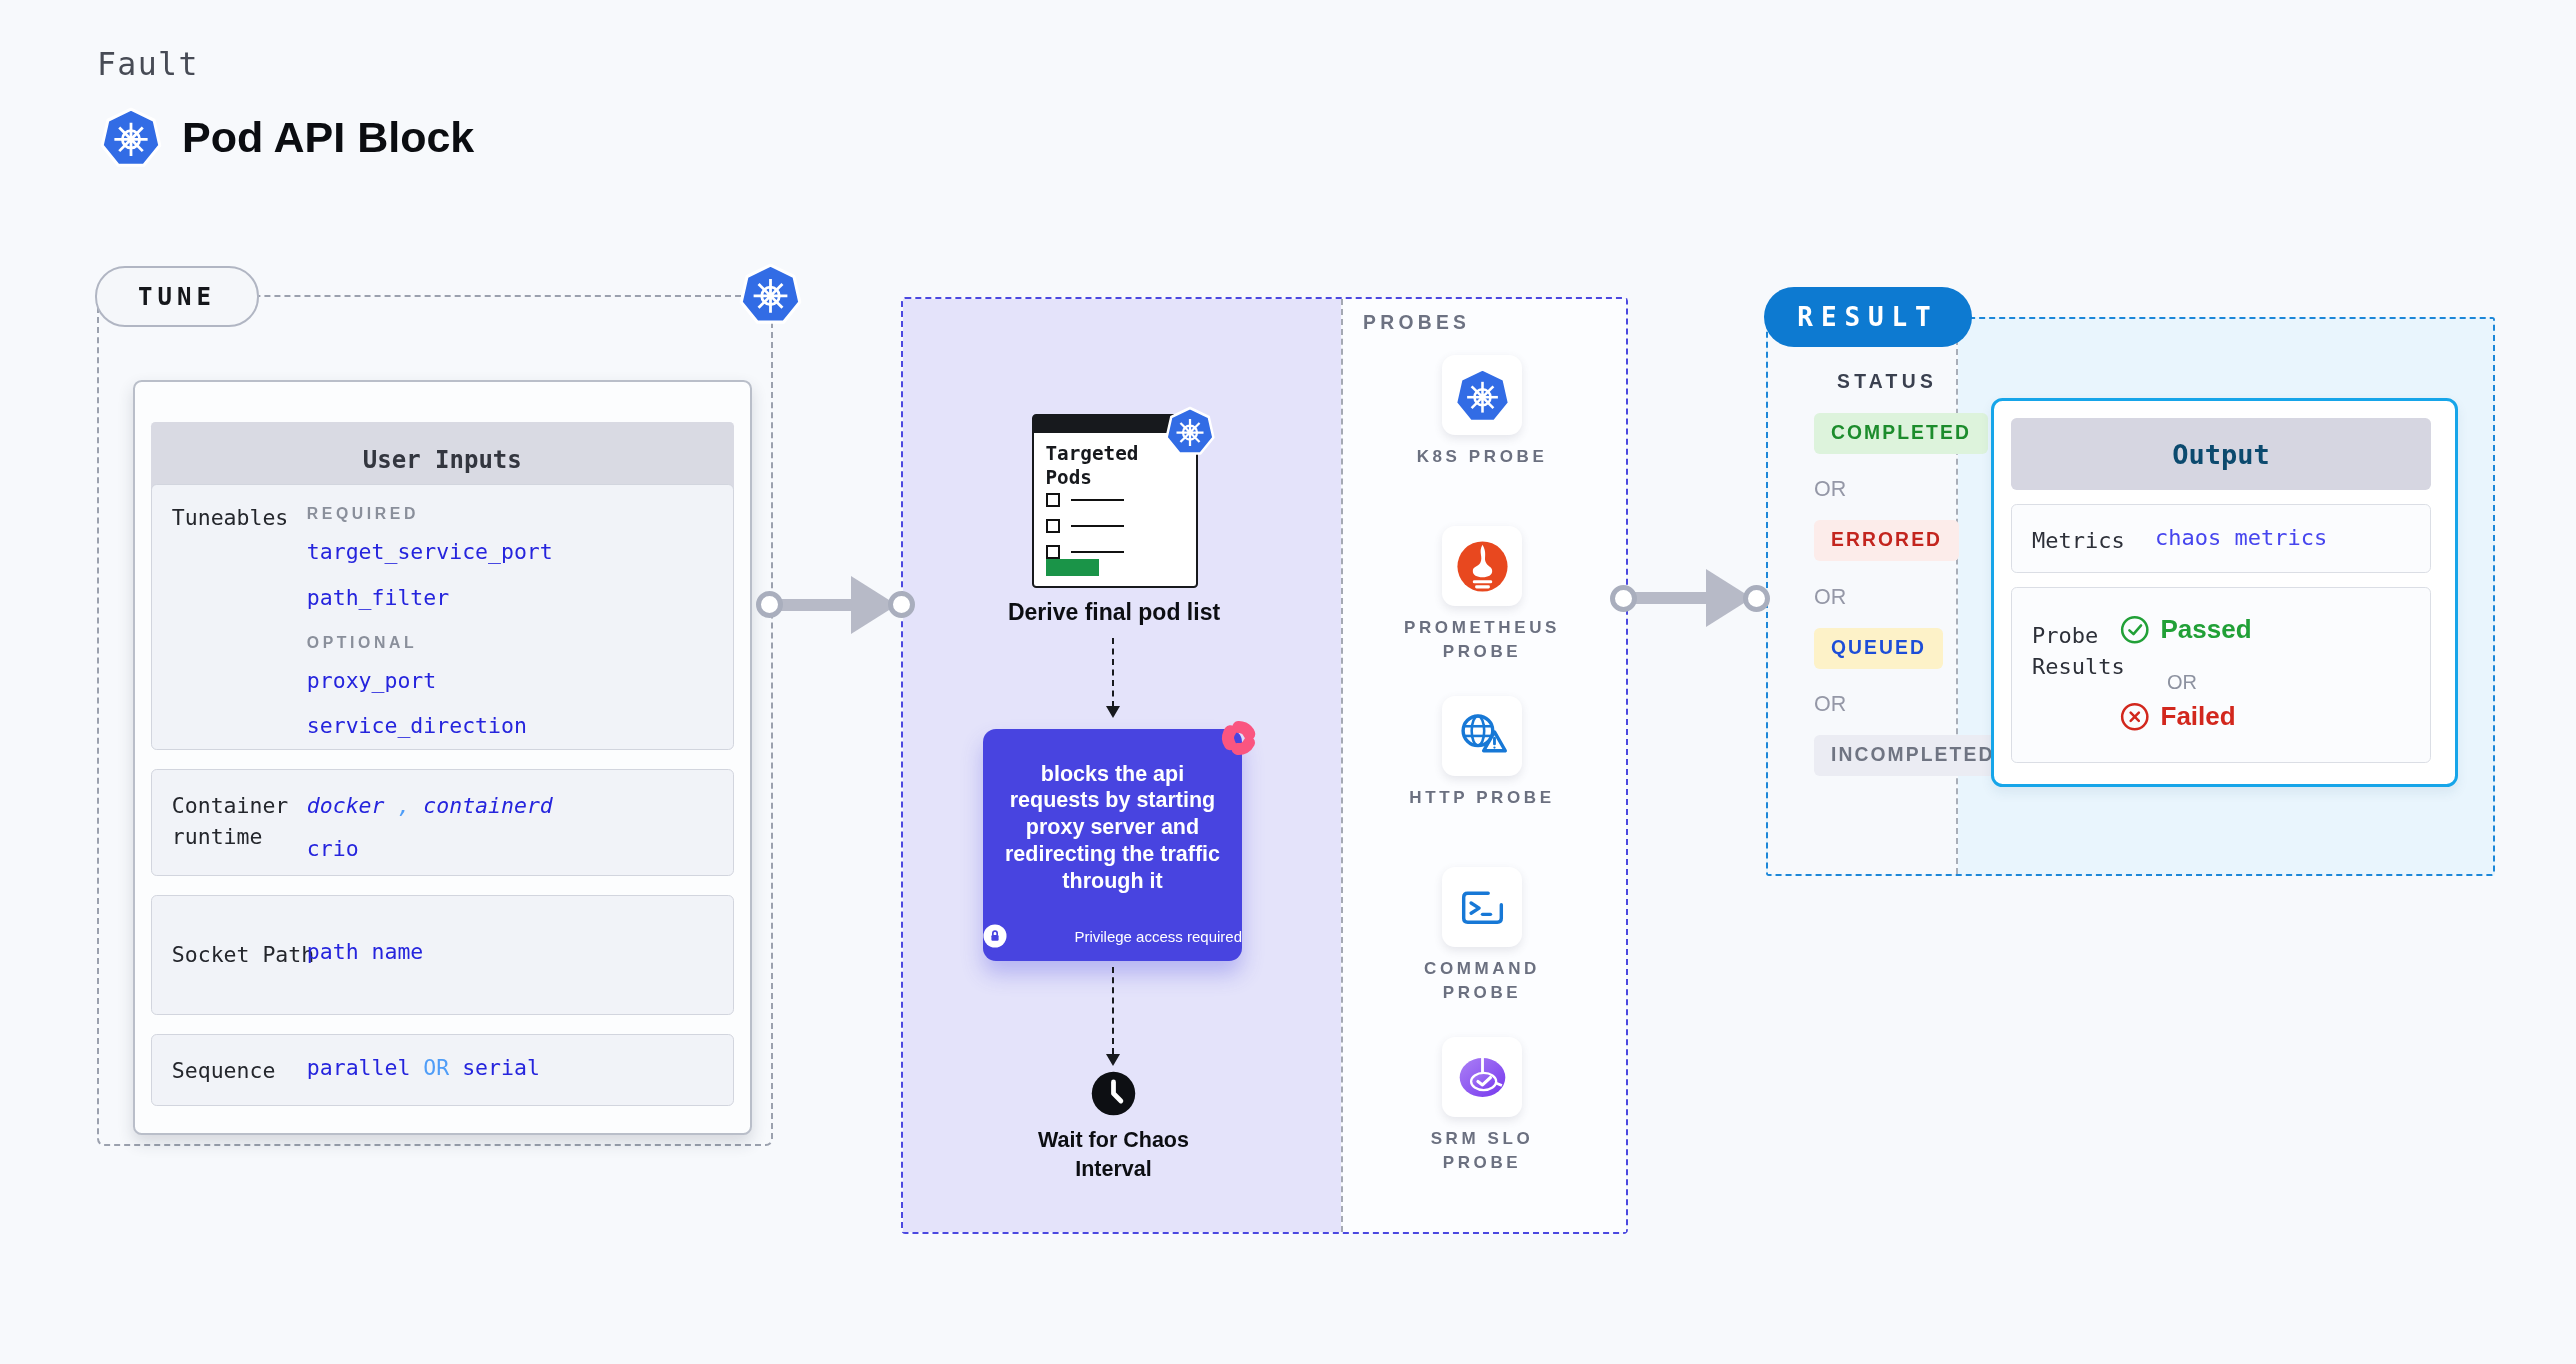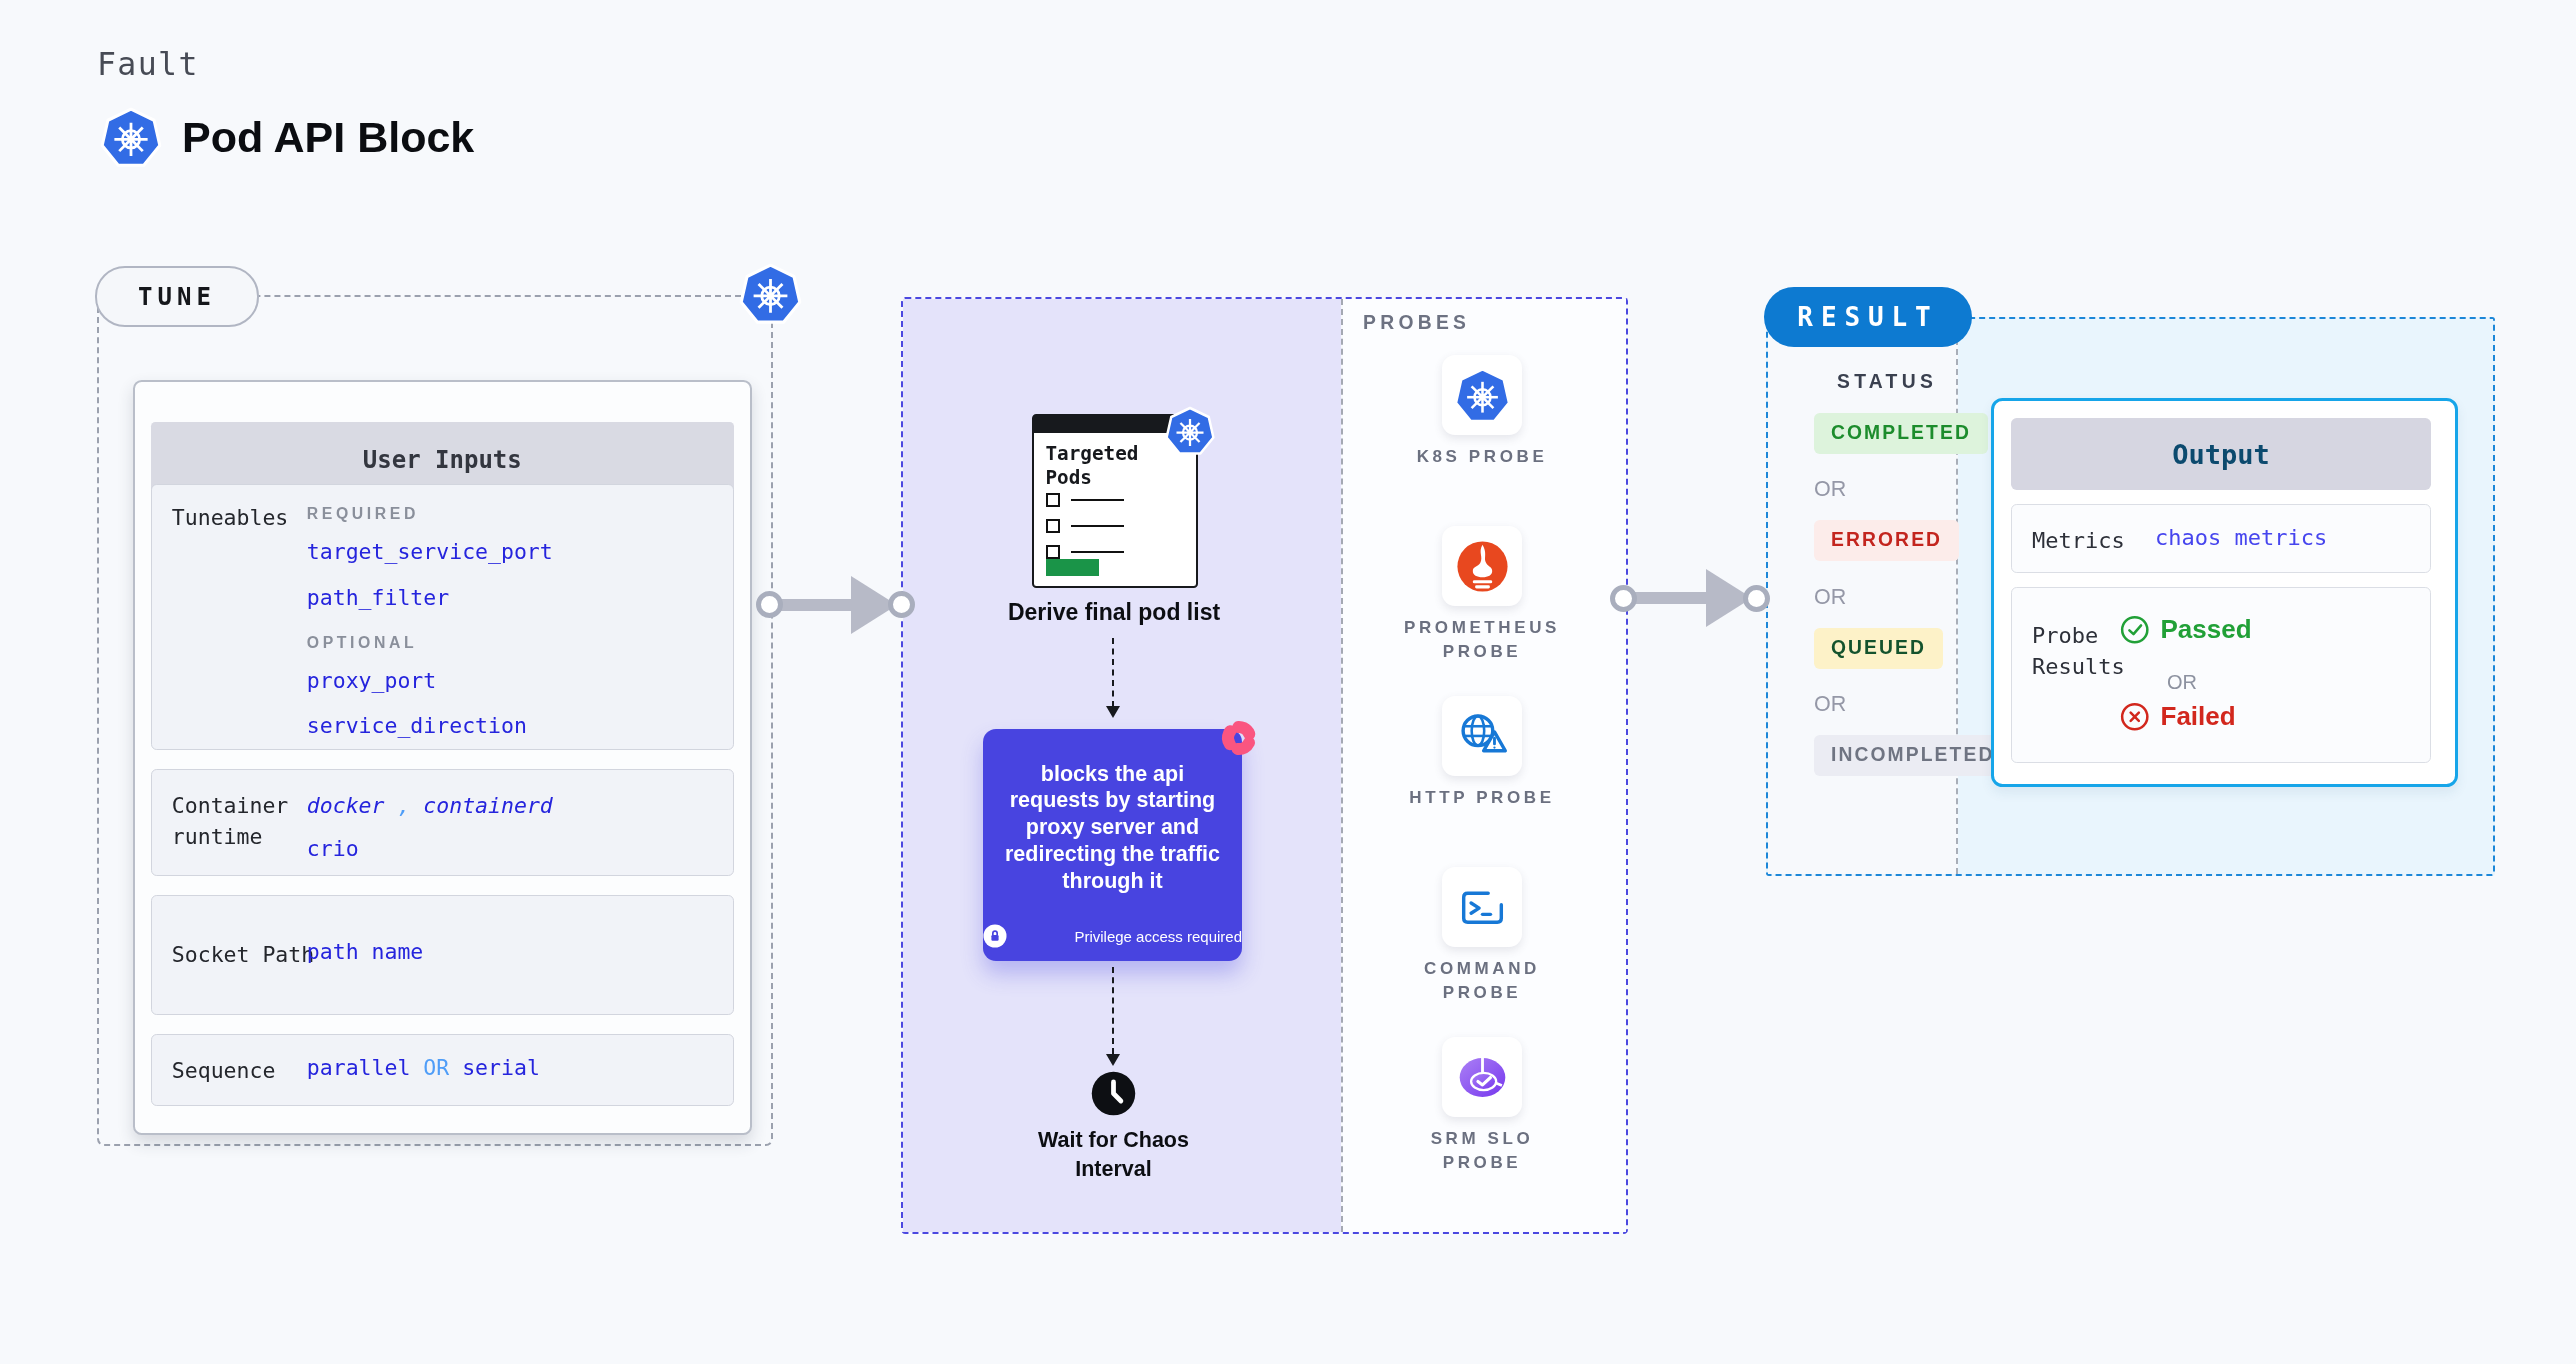--- a/index.html
+++ b/index.html
@@ -87,21 +87,21 @@
       background:#e9f5fd;}
   .status-strip{left:0;top:0;bottom:0;width:188px;background:#f7f9fc;border-right:2.1px dashed #a9aeb8;}
   #result-badge{left:1764px;top:287px;width:208px;height:60px;background:#0d7ad1;border-radius:31.5px;
       display:flex;align-items:center;justify-content:center;z-index:3;
       font-size:26px;font-weight:bold;color:#fff;letter-spacing:7.9px;}
   #status-heading{left:1814px;top:371px;font-size:19.3px;font-weight:bold;color:#3a404f;letter-spacing:4.3px;z-index:2;margin-left:23px;}
   .st-badge{left:1814px;display:inline-block;padding:9.3px 17px;border-radius:5.7px;font-size:19.3px;
       font-weight:bold;letter-spacing:2.1px;z-index:2;}
   .st-completed{background:#ddf3dc;color:#1c8c2c;}
   .st-errored{background:#fcecea;color:#c3251e;}
-  .st-queued{background:#fdf2c8;color:#14532d;}
+  .st-queued{background:#fdf2c8;color:#1d4ed8;}
   .st-incompleted{background:#ebecf3;color:#6f7482;}
   .st-or{left:1814px;font-size:21.5px;color:#9598a7;z-index:2;}
   #output-box{left:1991px;top:398px;width:461px;height:383px;background:#fff;border:3.6px solid #16a5e9;
       border-radius:11.5px;box-shadow:0 5.7px 11.5px rgba(30,80,120,.08);z-index:2;}
   .out-header{left:17px;top:17px;width:420px;height:72px;background:#d6d6e1;border-radius:5.7px;
       display:flex;align-items:center;justify-content:center;font-size:27px;font-weight:bold;color:#0c4a6e;}
   .out-row{left:17px;width:420px;background:#fbfcfe;border:1.4px solid #dbdee5;border-radius:5.7px;box-sizing:border-box;padding-left:16px;}
   #metrics-row{top:103px;height:69px;}
   #proberes-row{top:186px;height:176px;}
   .out-label{left:20px;font-size:22px;color:#2d3039;line-height:1.45;}

